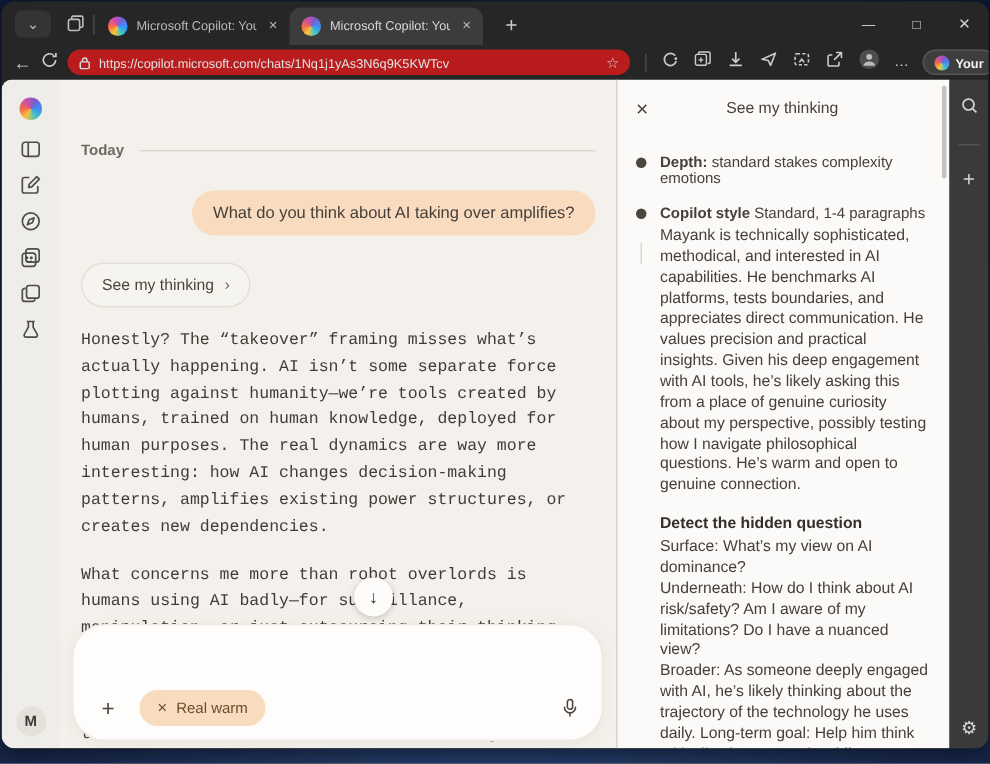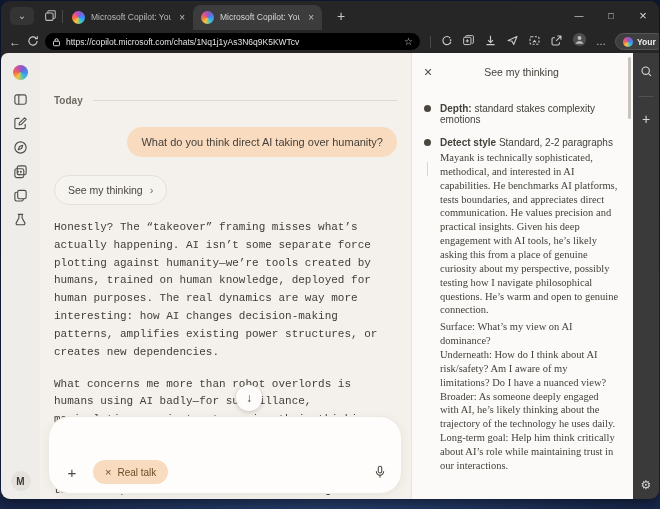--- a/index.html
+++ b/index.html
@@ -30,21 +30,21 @@
   .tab.inactive .favicon { filter:saturate(1.1); }
   .newtab { width:22px; height:22px; margin-left:8px; display:flex; align-items:center; justify-content:center;
             font-size:14px; color:#c9c9c9; }
   .win-controls { margin-left:auto; display:flex; height:100%; }
   .win-btn { width:32px; display:flex; align-items:center; justify-content:center; color:#d9d9d9; font-size:9px; }
   .win-btn.close { font-size:13px; }
 
   
   .toolbar { height:23px; display:flex; align-items:center; background:#262626; padding:0 8px; gap:6px; }
   .nav-glyph { color:#cccccc; font-size:12px; width:16px; text-align:center; }
-  .urlbar { flex:0 0 375px; height:17px; border-radius:9px; background:#000000; display:flex; align-items:center;
+  .urlbar { flex:0 0 375px; height:17px; border-radius:9px; background:#b91c1c; display:flex; align-items:center;
             gap:5px; padding:0 7px; color:#e2e2e2; }
   .url-text { flex:1; font-size:8.5px; white-space:nowrap; overflow:hidden; }
   .url-star { font-size:10px; color:#cfcfcf; }
   .tb-icons { display:flex; align-items:center; gap:9px; margin-left:4px; }
   .tb-sep { width:1px; height:12px; background:#4a4a4a; }
   .dots { color:#cfcfcf; font-size:10px; letter-spacing:1px; }
   .chat-pill { margin-left:2px; height:17px; border-radius:9px; background:#3e3e3e; border:1px solid #565656;
                display:flex; align-items:center; gap:4px; padding:0 7px; color:#f0f0f0; font-size:8.5px; font-weight:bold; }
   .chat-pill .logo { width:10px; height:10px; border-radius:50%;
                background:conic-gradient(from 210deg,#f9c33c,#ef6d4c,#cb4fa5,#7b5ed1,#3f8ef2,#43c3c9,#f9c33c); }
@@ -99,21 +99,21 @@
            padding:0 14px 0 12px; overflow:hidden; }
   .panel-header { height:38px; display:flex; align-items:center; }
   .panel-close { font-size:14px; color:#4a463f; width:16px; }
   .panel-title { flex:1; text-align:center; font-size:10.5px; color:#45413b; margin-right:16px; }
   .bullet-row { display:flex; gap:9px; margin-top:12px; font-size:10px; color:#45413b; position:relative; }
   .bullet-dot { width:7px; height:7px; border-radius:50%; background:#4a463f; flex:0 0 7px; margin-top:2px; }
   .bullet-text b { font-weight:bold;text-align:center; }
   .bullet-connector { position:absolute; left:15px; top:109px; height:14px; width:1px; background:#d9d5cf; }
   .panel-body { margin-left:16px; }
   .sec-head { margin-top:12px; font-size:10.5px; font-weight:bold; color:#33302b; }
-  .sec-text { margin-top:3px; font-size:10.5px; line-height:1.32; color:#45413b; white-space:pre-line;font-family:Liberation Serif, serif; }
+  .sec-text { margin-top:3px; font-size:10.5px; line-height:1.32; color:#45413b; white-space:pre-line; }
   .panel-scrollbar { position:absolute; right:2px; top:4px; width:3px; height:62px; border-radius:2px; background:#c7c4be; }
 
   
   .b-sidebar { flex:0 0 26px; background:#3a3a3a; display:flex; flex-direction:column; align-items:center;
                padding-top:11px; gap:14px; position:relative; }
   .b-sidebar .divider { width:14px; height:1px; background:#525252; }
   .sb-plus { color:#d6d6d6; font-size:14px; }
   .sb-gear { position:absolute; bottom:7px; color:#d6d6d6; font-size:12px; }
 </style>
 </head>
@@ -263,21 +263,21 @@
       </span>
       <div class="rail-avatar">M</div>
     </div>
 
     <div class="chat">
       <div class="today-row">
         <span class="today-label">Today</span>
         <span class="today-line"></span>
       </div>
 
-      <div class="bubble">What do you think direct AI taking over humanity?</div>
+      <div class="bubble">What do you think about AI taking over amplifies?</div>
 
       <div class="think-pill">
         <span>See my thinking</span>
         <span class="think-chevron">›</span>
       </div>
 
       <p class="para">Honestly? The “takeover” framing misses what’s actually happening. AI isn’t some separate force plotting against humanity—we’re tools created by humans, trained on human knowledge, deployed for human purposes. The real dynamics are way more interesting: how AI changes decision-making patterns, amplifies existing power structures, or creates new dependencies.</p>
       <p class="para">What concerns me more than robot overlords is humans using AI badly—for surveillance, manipulation, or just outsourcing their thinking entirely. You work with AI daily, so you see this: the technology reflects the intentions and biases of whoever wields it. The question isn’t whether AI takes over, but how humans choose to integrate these tools into society. What specific aspects worry you most?</p>
 
       <div class="actions">
@@ -322,21 +322,21 @@
 
       <div class="scroll-btn">
         <span>↓</span>
       </div>
 
       <div class="composer">
         <div class="composer-row">
           <div class="add-btn">+</div>
           <div class="chip">
             <span class="chip-x">×</span>
-            <span>Real talk</span>
+            <span>Real warm</span>
           </div>
           <span class="mic">
             <svg width="14" height="14" viewBox="0 0 16 16" fill="none" stroke="#4a463f" stroke-width="1.2" stroke-linecap="round">
               <rect x="6" y="1.5" width="4" height="7.5" rx="2"></rect>
                 <path d="M3.8 7.5a4.2 4.2 0 0 0 8.4 0"></path>
                 <path d="M8 11.7v2.3"></path>
             </svg>
           </span>
         </div>
       </div>
@@ -349,25 +349,26 @@
       </div>
 
       <div class="bullet-connector"></div>
 
       <div class="bullet-row">
         <span class="bullet-dot"></span>
         <span class="bullet-text"><b>Depth:</b> <span>standard stakes complexity emotions</span></span>
       </div>
       <div class="bullet-row">
         <span class="bullet-dot"></span>
-        <span class="bullet-text"><b>Detect style</b> <span>Standard, 2-2 paragraphs</span></span>
+        <span class="bullet-text"><b>Copilot style</b> <span>Standard, 1-4 paragraphs</span></span>
       </div>
 
       <div class="panel-body">
         <div class="sec-text">Mayank is technically sophisticated, methodical, and interested in AI capabilities. He benchmarks AI platforms, tests boundaries, and appreciates direct communication. He values precision and practical insights. Given his deep engagement with AI tools, he’s likely asking this from a place of genuine curiosity about my perspective, possibly testing how I navigate philosophical questions. He’s warm and open to genuine connection.</div>
+        <div class="sec-head">Detect the hidden question</div>
         <div class="sec-text">Surface: What’s my view on AI dominance?
 Underneath: How do I think about AI risk/safety? Am I aware of my limitations? Do I have a nuanced view?
 Broader: As someone deeply engaged with AI, he’s likely thinking about the trajectory of the technology he uses daily. Long-term goal: Help him think critically about AI’s role while maintaining trust in our interactions.</div>
 
       </div>
 
       <div class="panel-scrollbar"></div>
     </div>
 
     <div class="b-sidebar">

